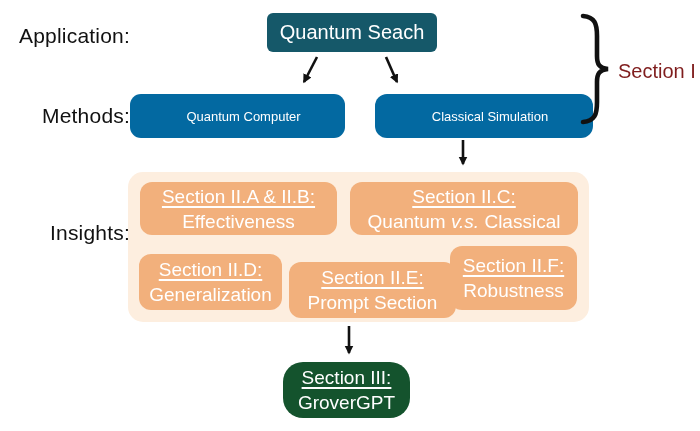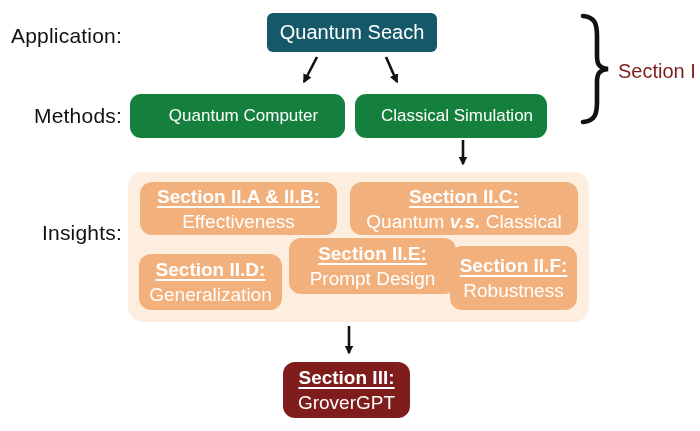--- a/index.html
+++ b/index.html
@@ -9,21 +9,21 @@
     width: 700px; height: 431px;
   }
   .canvas {
     position: relative;
     width: 700px; height: 431px;
     background: #ffffff;
     overflow: hidden;
   }
   .row-label {
     position: absolute;
-    left: 4px; width: 118px;
+    left: 12px; width: 118px;
     text-align: right;
     font-size: 21px;
     color: #111111;
     letter-spacing: 0.2px;
   }
   .node {
     position: absolute;
     display: flex;
     flex-direction: column;
     align-items: center;
@@ -32,55 +32,54 @@
     text-align: center;
   }
   .app-box {
     left: 267px; top: 13px; width: 170px; height: 39px;
     background: #155869;
     border-radius: 6px;
     font-size: 20px;
   }
   .method-box {
     top: 94px; height: 44px;
-    background: #15803d;
+    background: #0369a1;
     border-radius: 11px;
-    font-size: 17px;
+    font-size: 13px;
     padding-left: 12px;
   }
   .method-box.qc { left: 130px; width: 215px; }
-  .method-box.cs { left: 355px; width: 192px; }
+  .method-box.cs { left: 375px; width: 218px; border-radius: 12px; }
   .insights-panel {
     position: absolute;
     left: 128px; top: 172px; width: 461px; height: 150px;
     background: #fdeedf;
     border-radius: 15px;
   }
   .insight-box {
     background: #f2b07c;
     border-radius: 12px;
     font-size: 19px;
     line-height: 25px;
   }
   .insight-title, .final-title {
     text-decoration: underline;
     text-decoration-thickness: 1.5px;
     text-underline-offset: 3px;
-    font-weight: bold;
   }
   .ib-a { left: 140px; top: 182px; width: 197px; height: 53px; }
   .ib-c { left: 350px; top: 182px; width: 228px; height: 53px; align-items: center; }
   .ib-d { left: 139px; top: 254px; width: 143px; height: 56px; }
-  .ib-e { left: 289px; top: 238px; width: 167px; height: 56px; }
+  .ib-e { left: 289px; top: 262px; width: 167px; height: 56px; }
   .ib-f { left: 450px; top: 246px; width: 127px; height: 64px; align-items: center; }
-  .italic { font-style: italic; font-weight: bold; }
+  .italic { font-style: italic; }
   .final-box {
     left: 283px; top: 362px; width: 127px; height: 56px;
-    background: #7f1d1d;
-    border-radius: 12px;
+    background: #14532d;
+    border-radius: 20px;
     font-size: 19px;
     line-height: 25px;
   }
   .brace-wrap {
     position: absolute;
     left: 580px; top: 13px; width: 32px; height: 112px;
   }
   .section-i-label {
     position: absolute;
     left: 618px; top: 60px;
@@ -133,21 +132,21 @@
     <span><span>Quantum </span><span class="italic">v.s.</span><span> Classical</span></span>
   </div>
 
   <div class="node insight-box ib-d">
     <span class="insight-title">Section II.D:</span>
     <span>Generalization</span>
   </div>
 
   <div class="node insight-box ib-e">
     <span class="insight-title">Section II.E:</span>
-    <span>Prompt Design</span>
+    <span>Prompt Section</span>
   </div>
 
   <div class="node insight-box ib-f">
     <span class="insight-title">Section II.F:</span>
     <span>Robustness</span>
   </div>
 
   <div class="node final-box">
     <span class="final-title">Section III:</span>
     <span>GroverGPT</span>

